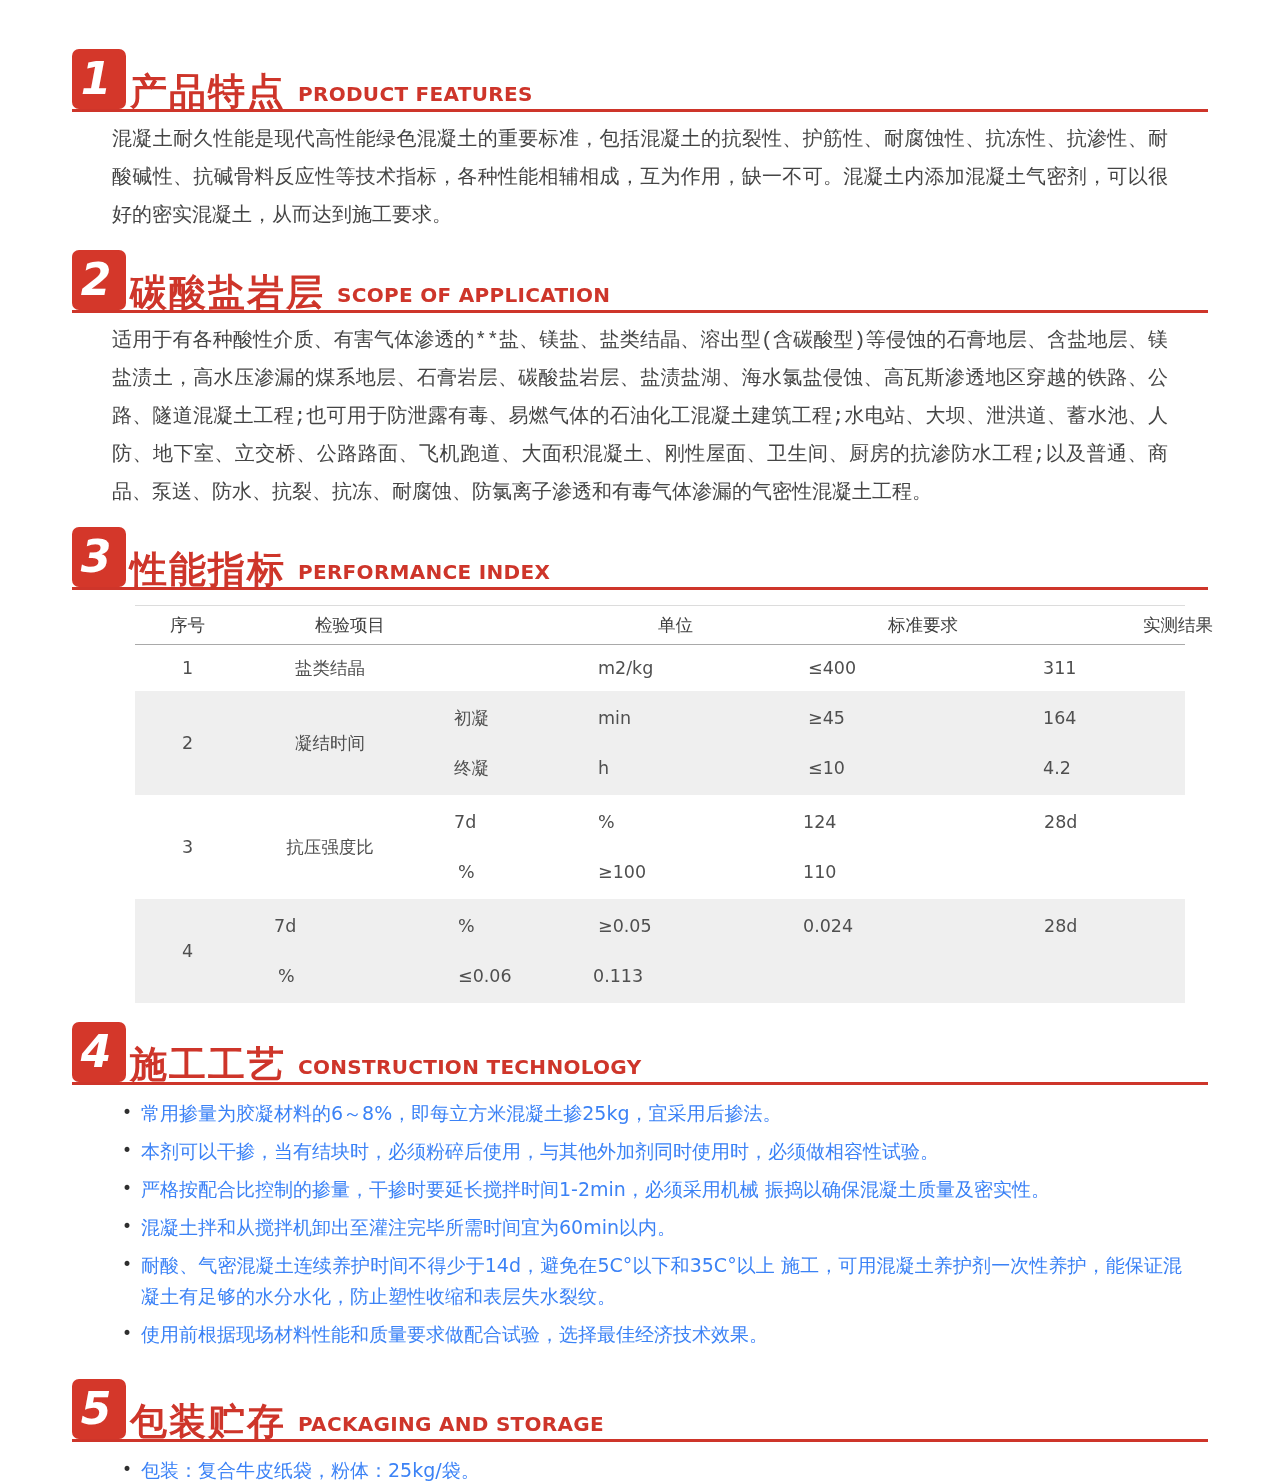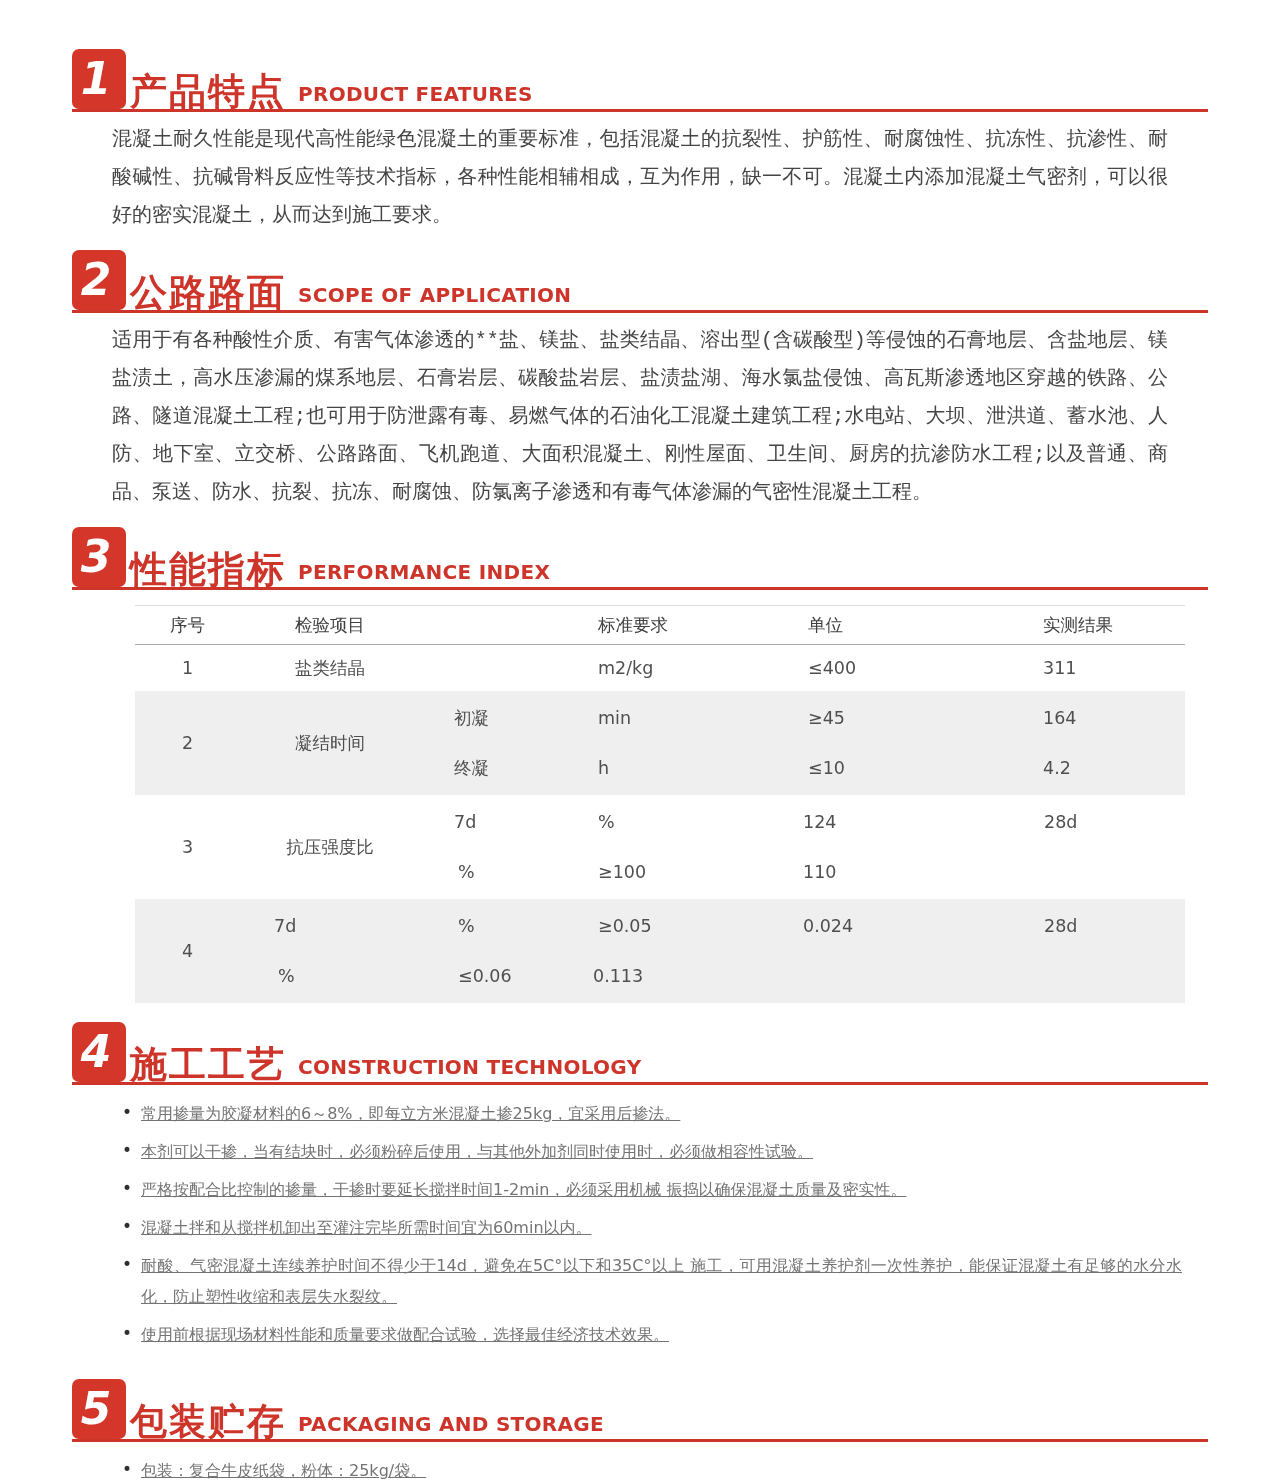--- a/index.html
+++ b/index.html
@@ -57,38 +57,39 @@
     font-family:Liberation Mono, monospace;
   }
 
   
   .ptable{margin:15px 0 0 63px;width:1050px;font-size:17.5px;color:var(--table-ink);}
   .t-head,.t-row{display:grid;grid-template-columns:105px 180px 140px 210px 240px 175px;}
   .t-head{
     height:40px;
     border-top:1px solid #dcdcdc;border-bottom:1px solid #a9a9a9;
     color:#3f3f3f;
+    gap:20px;
   }
   .t-row.single{grid-auto-rows:46px;}
   .t-row.two{grid-auto-rows:50px;padding:2px 0;}
   .t-row.shaded{background:var(--band);}
   .c{display:flex;align-items:center;}
   .c.no,.c.item{justify-content:center;}
   .c.sub{padding-left:34px;}
   .c.unit{padding-left:38px;}
   .c.req{padding-left:38px;}
   .c.res{padding-left:33px;}
   .span2{grid-row:span 2;}
 
   
   .blist{list-style:none;margin:13px 0 0 48px;padding:0;}
   .blist li{
     position:relative;padding-left:21px;margin-bottom:7px;
-    font-size:16px;line-height:31px;color:#737373;
-    max-width:1062px;text-align:justify;text-decoration:underline;
+    font-size:19px;line-height:31px;color:#3b82f6;
+    max-width:1062px;text-align:justify;
   }
   .blist li::before{
     content:"\2022";
     position:absolute;left:2px;top:-1px;
     color:#2f2f2f;font-size:17px;
   }
   .s5 .blist li{margin-bottom:9px;}
 </style>
 </head>
 <body>
@@ -104,42 +105,42 @@
       <span class="sec-sub">PRODUCT FEATURES</span>
     </header>
     <p class="sec-para">混凝土耐久性能是现代高性能绿色混凝土的重要标准，包括混凝土的抗裂性、护筋性、耐腐蚀性、抗冻性、抗渗性、耐酸碱性、抗碱骨料反应性等技术指标，各种性能相辅相成，互为作用，缺一不可。混凝土内添加混凝土气密剂，可以很好的密实混凝土，从而达到施工要求。</p>
   </section>
 
   <section class="sec">
     <header class="sec-head">
       <div class="sec-num">
         <span>2</span>
       </div>
-      <h2 class="sec-title">公路路面</h2>
+      <h2 class="sec-title">碳酸盐岩层</h2>
       <span class="sec-sub">SCOPE OF APPLICATION</span>
     </header>
     <p class="sec-para">适用于有各种酸性介质、有害气体渗透的**盐、镁盐、盐类结晶、溶出型(含碳酸型)等侵蚀的石膏地层、含盐地层、镁盐渍土，高水压渗漏的煤系地层、石膏岩层、碳酸盐岩层、盐渍盐湖、海水氯盐侵蚀、高瓦斯渗透地区穿越的铁路、公路、隧道混凝土工程;也可用于防泄露有毒、易燃气体的石油化工混凝土建筑工程;水电站、大坝、泄洪道、蓄水池、人防、地下室、立交桥、公路路面、飞机跑道、大面积混凝土、刚性屋面、卫生间、厨房的抗渗防水工程;以及普通、商品、泵送、防水、抗裂、抗冻、耐腐蚀、防氯离子渗透和有毒气体渗漏的气密性混凝土工程。</p>
   </section>
 
   <section class="sec">
     <header class="sec-head">
       <div class="sec-num">
         <span>3</span>
       </div>
       <h2 class="sec-title">性能指标</h2>
       <span class="sec-sub">PERFORMANCE INDEX</span>
     </header>
 
     <div class="ptable">
       <div class="t-head">
         <div class="c no">序号</div>
         <div class="c item">检验项目</div>
         <div class="c sub"></div>
+        <div class="c unit">单位</div>
         <div class="c req">标准要求</div>
-        <div class="c unit">单位</div>
         <div class="c res">实测结果</div>
       </div>
 
       <div class="t-row single">
         <div class="c no">1</div>
         <div class="c item">盐类结晶</div>
         <div class="c sub"></div>
         <div class="c unit">m2/kg</div>
         <div class="c req">≤400</div>
         <div class="c res">311</div>

